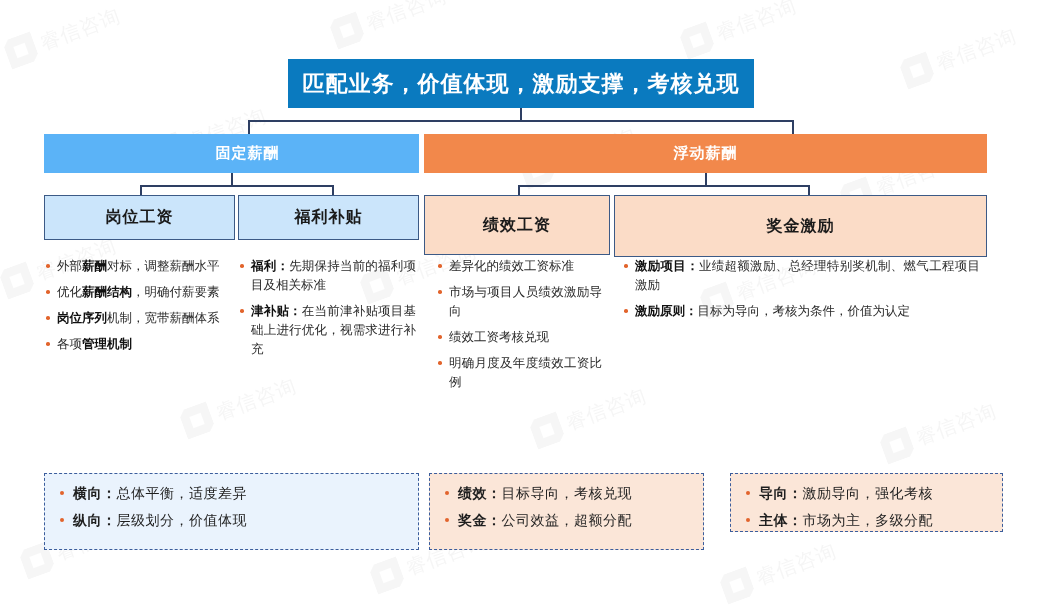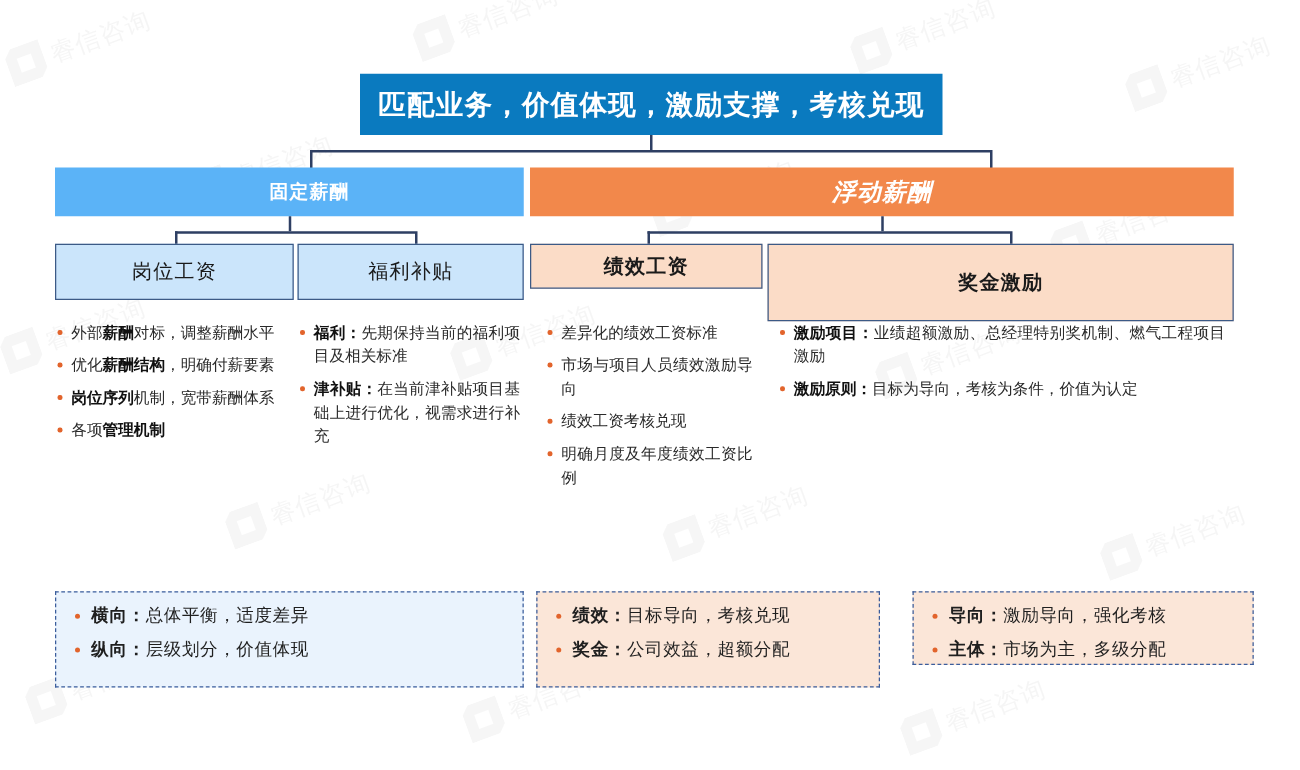--- a/index.html
+++ b/index.html
@@ -30,25 +30,25 @@
   }
 
   
   .box{position:absolute;box-sizing:border-box;display:flex;align-items:center;justify-content:center;text-align:center;}
 
   .lvl1{
     background:#0a7abf;color:#ffffff;
     font-size:22px;font-weight:bold;letter-spacing:1px;
   }
   .lvl2-blue{background:#5bb3f7;color:#ffffff;font-size:15px;font-weight:bold;letter-spacing:1px;padding-left:32px;}
-  .lvl2-orange{background:#f2884b;color:#ffffff;font-size:19px;font-weight:bold;letter-spacing:1px;font-style:italic;}
+  .lvl2-orange{background:#f2884b;color:#ffffff;font-size:15px;font-weight:bold;letter-spacing:1px;}
 
   .lvl3-blue{
     background:#cbe5fb;border:1.5px solid #3c5a86;color:#1a1a1a;
-    font-size:16px;font-weight:normal;letter-spacing:1px;
+    font-size:16px;font-weight:bold;letter-spacing:1px;
   }
   .lvl3-orange{
     background:#fbdcc7;border:1.5px solid #3c5a86;color:#1a1a1a;
     font-size:16px;font-weight:bold;letter-spacing:1px;
   }
 
   
   .ln{position:absolute;background:#2e3f63;}
   .lnv{width:1.5px;}
   .lnh{height:1.5px;}
@@ -218,21 +218,21 @@
   <div class="ln lnh" style="left:518px;top:185px;width:290px;"></div>
   <div class="ln lnv" style="left:518px;top:185px;height:11px;"></div>
   <div class="ln lnv" style="left:808px;top:185px;height:11px;"></div>
 
   <div class="box lvl3-blue" style="left:44px;top:195px;width:191px;height:45px;">
     <span>岗位工资</span>
   </div>
   <div class="box lvl3-blue" style="left:238px;top:195px;width:181px;height:45px;">
     <span>福利补贴</span>
   </div>
-  <div class="box lvl3-orange" style="left:424px;top:195px;width:186px;height:36px;justify-content:center;">
+  <div class="box lvl3-orange" style="left:424px;top:195px;width:186px;height:60px;justify-content:center;">
     <span>绩效工资</span>
   </div>
   <div class="box lvl3-orange" style="left:614px;top:195px;width:373px;height:62px;">
     <span>奖金激励</span>
   </div>
 
   <div class="col" style="left:44px;top:256px;width:178px;">
     <ul class="blist">
         <li>外部<b>薪酬</b>对标，调整薪酬水平</li>
         <li>优化<b>薪酬结构</b>，明确付薪要素</li>

